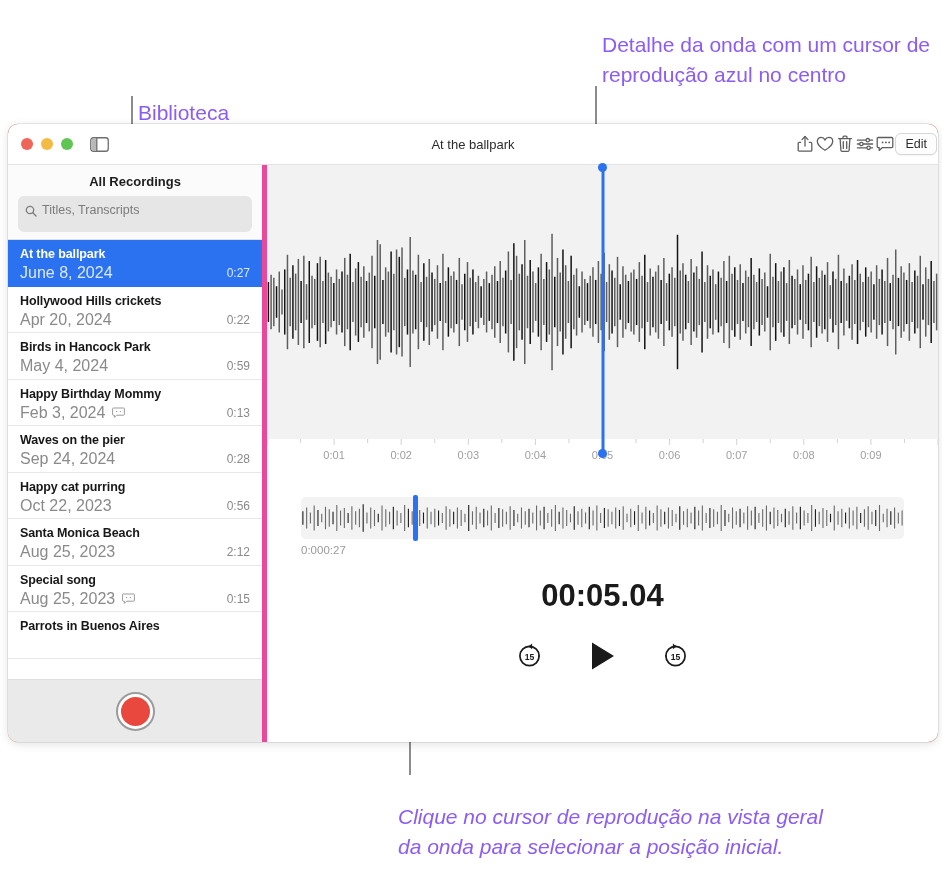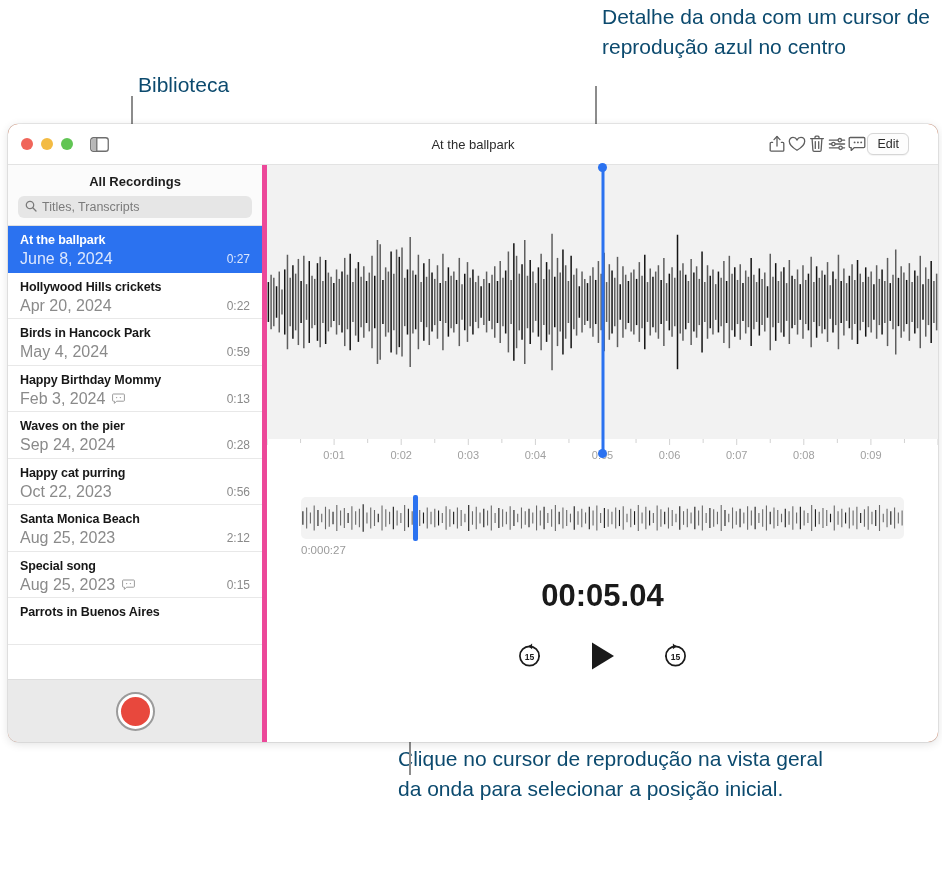--- a/index.html
+++ b/index.html
@@ -12,39 +12,41 @@
     background: #ffffff;
     font-family: "Liberation Sans", sans-serif;
     position: relative;
     overflow: hidden;
     -webkit-font-smoothing: antialiased;
   }
 
   
   .callout {
     position: absolute;
-    color: #0c4a6e;
+    color: #8b5cf6;
     font-size: 21px;
     line-height: 30px;
     font-family: "Liberation Sans", sans-serif;
+    margin-top: 28px;
   }
   #callout-library {
     left: 138px;
     top: 70px;
     white-space: nowrap;
   }
   #callout-waveform {
     left: 602px;
     top: 2px;
     width: 336px;
   }
   #callout-playhead {
     left: 398px;
-    top: 744px;
+    top: 774px;
     width: 450px;
+    font-style: italic;
   }
   .leader {
     position: absolute;
     background: #8c8c8c;
     width: 2px;
   }
   #leader-library { left: 131px; top: 96px; height: 74px; }
   #leader-waveform { left: 595px; top: 86px; height: 104px; }
   #leader-playhead { left: 409px; top: 563px; height: 212px; }
 
@@ -101,21 +103,21 @@
     font-size: 13px;
     color: #2b2b2b;
     font-weight: 400;
     pointer-events: none;
   }
 
   .toolbar-right {
     margin-left: auto;
     display: flex;
     align-items: center;
-    margin-right: 29px;
+    margin-right: 1px;
   }
   .tb-icon {
     width: 20px; height: 20px;
     display: flex; align-items: center; justify-content: center;
     color: #5e5e5e;
   }
   .edit-btn {
     font-size: 12.5px;
     color: #2b2b2b;
     border: 1px solid #d6d6d6;
@@ -150,22 +152,22 @@
     padding: 9px 0 7px 0;
   }
   .search-wrap {
     padding: 0 10px 7px 10px;
   }
   .search-field {
     background: #e6e6e6;
     border-radius: 6px;
     height: 22px;
     display: flex;
-    align-items: center;
-    padding: 0 7px;
+    align-items: flex-start;
+    padding: 7px 7px;
     gap: 5px;
   }
   .search-field .ph {
     font-size: 12.5px;
     color: #7b7b7b;
   }
 
   .rec-list {
     flex: 1;
     overflow: hidden;

